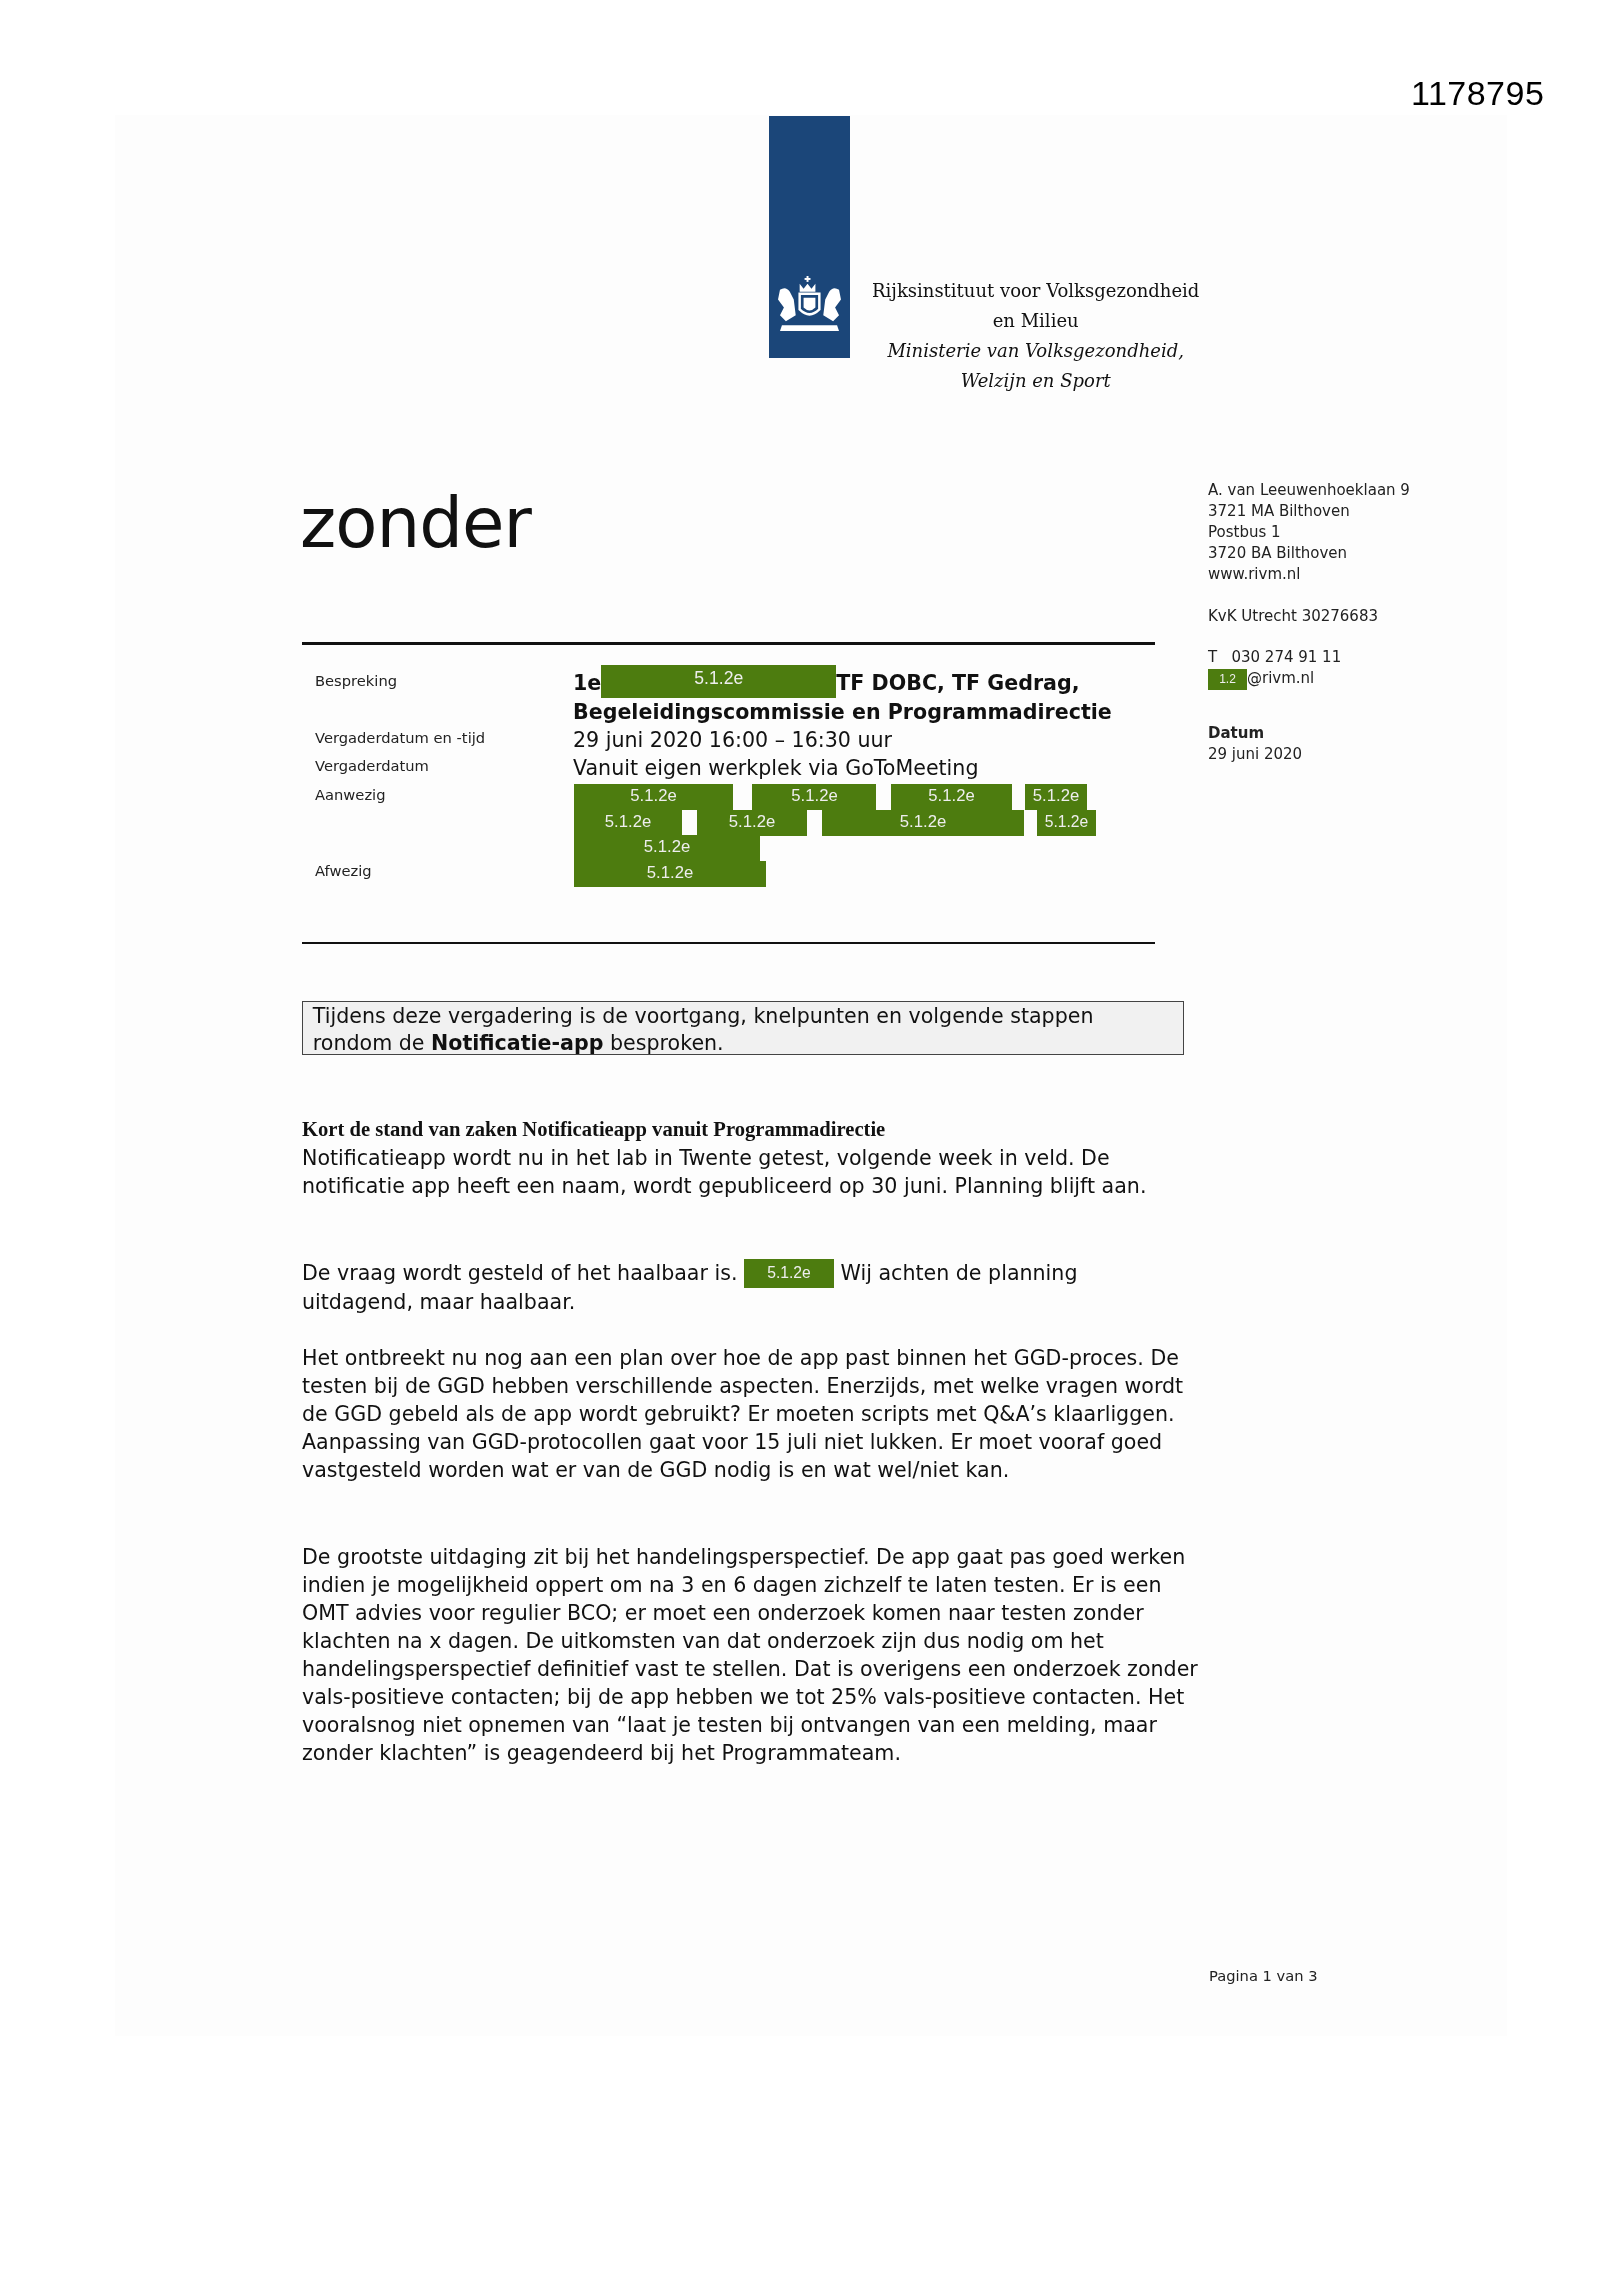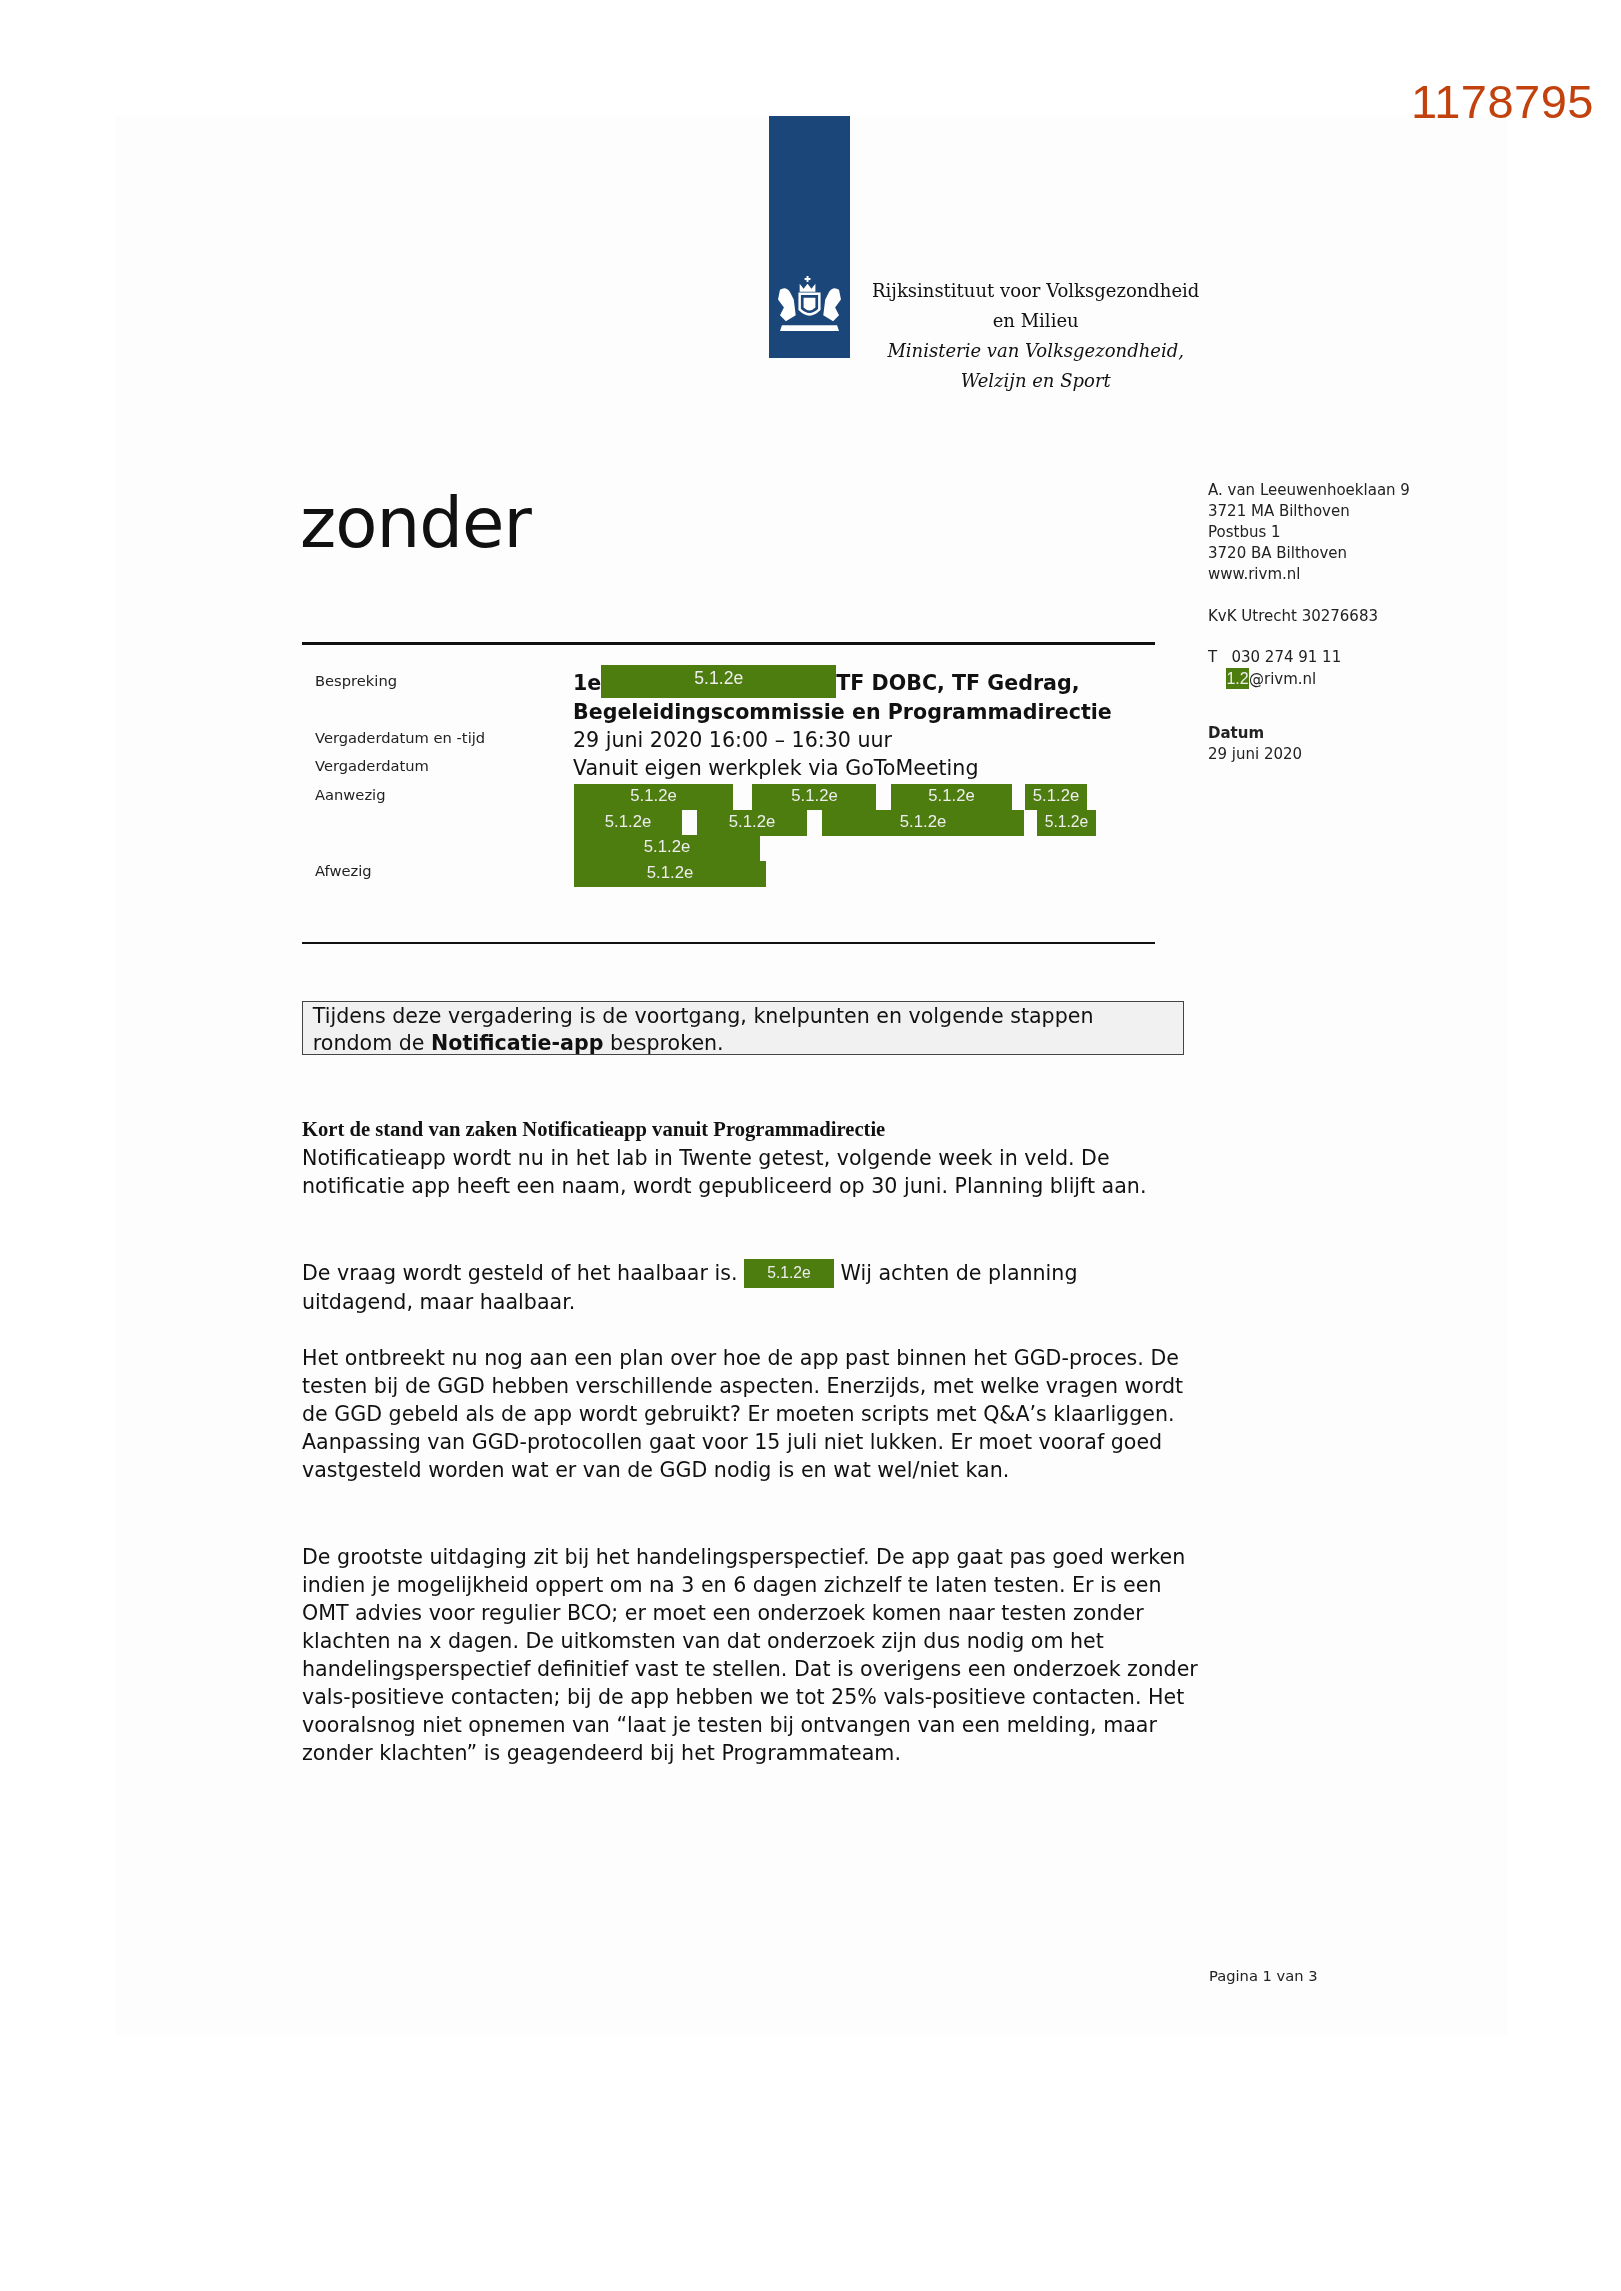--- a/index.html
+++ b/index.html
@@ -2,21 +2,21 @@
 <html><head>
 <meta charset="utf-8">
 <style>
   html, body { margin:0; padding:0; }
   body {
     width:1621px; height:2292px; position:relative; overflow:hidden;
     background:#ffffff; color:#111;
     font-family:"DejaVu Sans", sans-serif;
   }
   .page-bg { position:absolute; left:115px; top:115px; width:1392px; height:1921px; background:#fdfdfd; }
-  .docnum { position:absolute; left:1411px; top:74px; font-family:"Liberation Sans", sans-serif; font-size:47px; color:#c2410c; letter-spacing:0.5px; }
+  .docnum { position:absolute; left:1411px; top:74px; font-family:"Liberation Sans", sans-serif; font-size:34px; color:#000000; letter-spacing:0.5px; }
   .logo-bar { position:absolute; left:769px; top:116px; width:81px; height:242px; background:#1b4679; }
   .crest { position:absolute; left:774px; top:276px; width:71px; height:61px; }
   .org { position:absolute; left:872px; top:276px; font-family:"DejaVu Serif", serif; font-size:18px; line-height:30px; color:#111;text-align:center; }
   .org .it { font-style:italic; }
   .title { position:absolute; left:300px; top:483px; font-family:"DejaVu Sans", sans-serif; font-size:69px; letter-spacing:-1px; color:#111; }
   .sidebar { position:absolute; left:1208px; top:480px; font-size:15px; line-height:21px; color:#222; }
   .sidebar .gap { height:20.6px; }
   .sidebar .b { font-weight:bold; }
   .redact { background:#4d7c0f; color:#eee; font-family:"Liberation Sans", sans-serif; display:inline-block; text-align:center; }
   .rule { position:absolute; left:302px; width:853px; height:2.9px; background:#111; }
@@ -61,21 +61,21 @@
 <div class="sidebar">
   <div>A. van Leeuwenhoeklaan 9</div>
   <div>3721 MA Bilthoven</div>
   <div>Postbus 1</div>
   <div>3720 BA Bilthoven</div>
   <div>www.rivm.nl</div>
   <div class="gap"></div>
   <div>KvK Utrecht 30276683</div>
   <div class="gap"></div>
   <div style="white-space:pre;">T   030 274 91 11</div>
-  <div><span class="redact" style="font-size:16px;width:23px;margin-left:18px;">1.2</span><span>@rivm.nl</span></div>
+  <div><span class="redact" style="font-size:12px;width:39px;">1.2</span><span>@rivm.nl</span></div>
   <div class="gap"></div>
     <div class="gap" style="height:11.8px"></div>
   <div class="b">Datum</div>
   <div>29 juni 2020</div>
 </div>
 
 <div class="rule" style="top:642px;"></div>
 
 <div class="meta-label" style="top:672px;">Bespreking</div>
 <div class="meta-val b" style="top:669px;">

